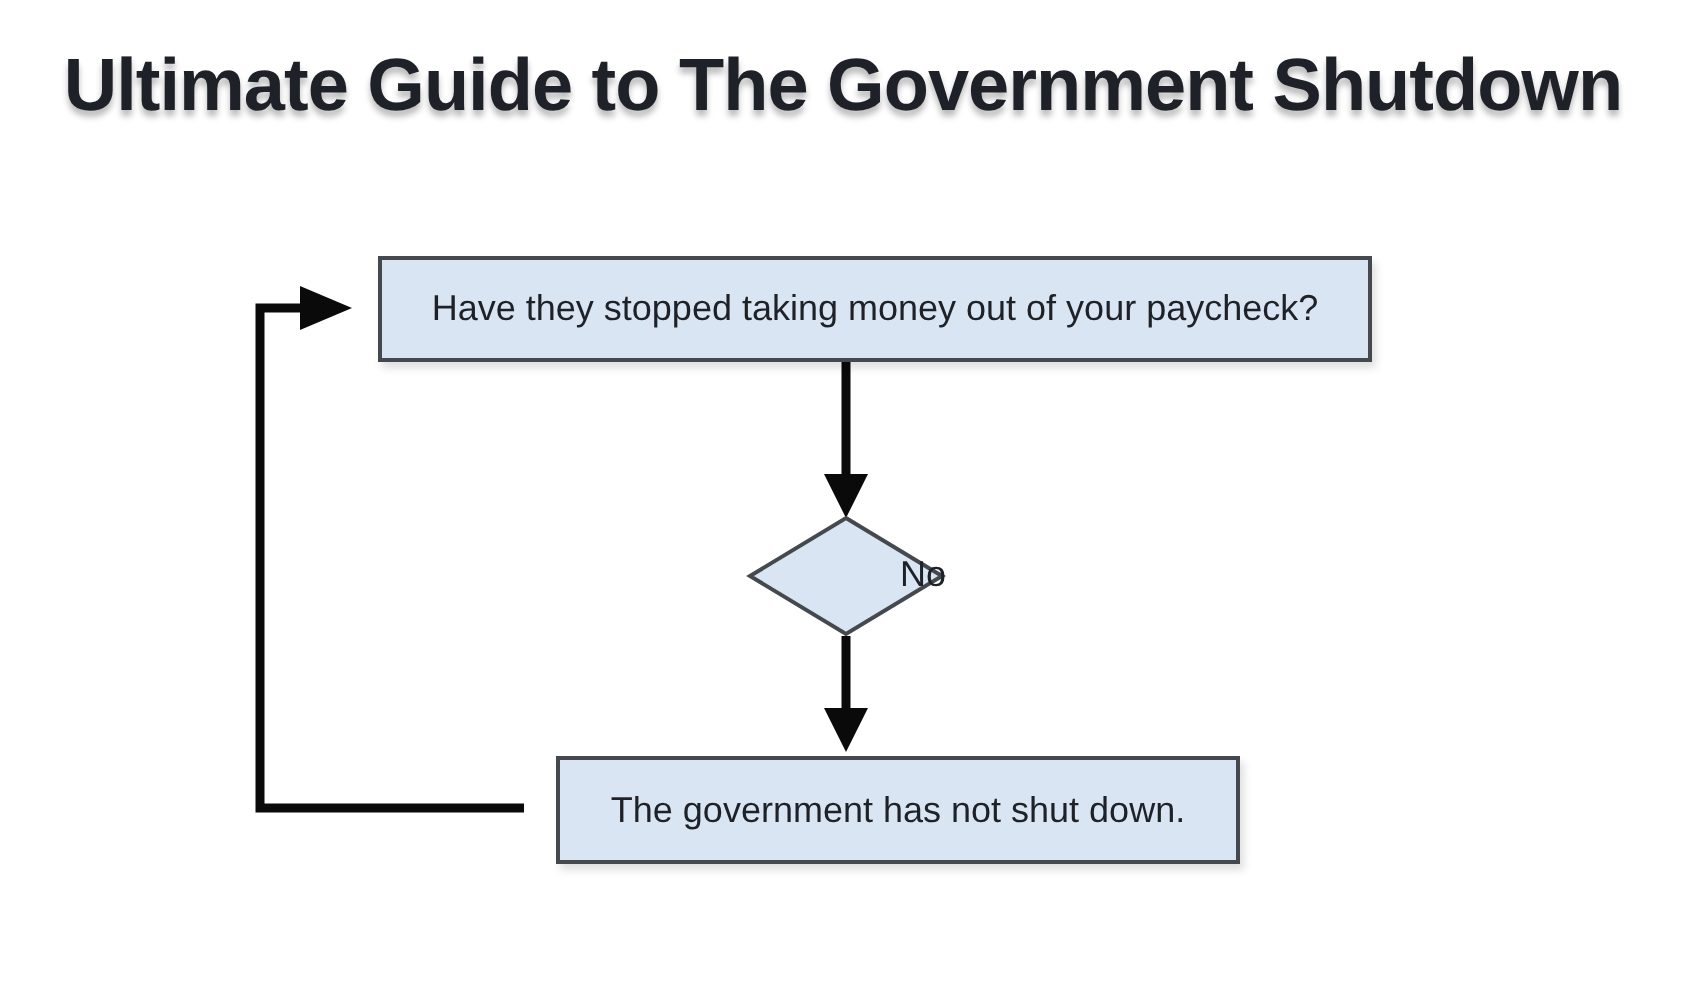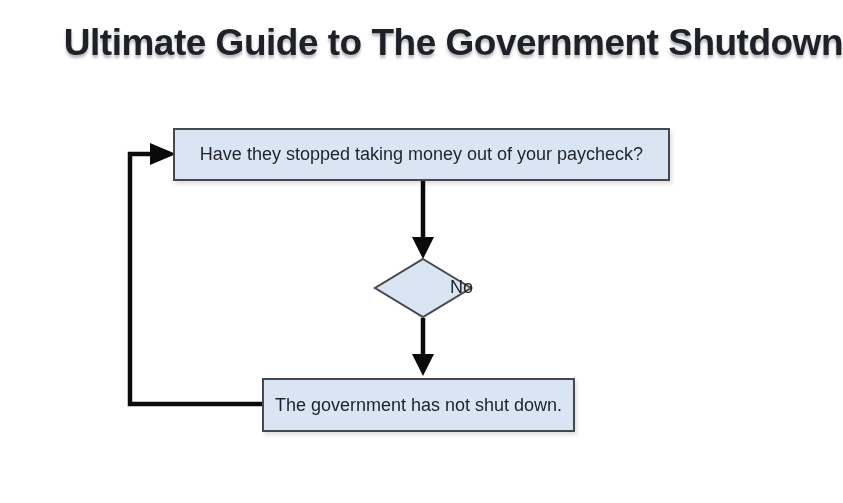--- a/index.html
+++ b/index.html
@@ -14,21 +14,21 @@
     position:relative;
     width:843px;height:503px;
     background:var(--background);
     font-family:"Liberation Sans", sans-serif;
     overflow:hidden;
   }
   .title{
     position:absolute;
     top:22px;left:0;right:0;
     margin:0;
-    text-align:right;
+    text-align:center;
     font-size:37px;
     font-weight:bold;
     letter-spacing:-0.5px;
     color:var(--text);
     text-shadow:0 3px 3px rgba(0,0,0,0.28);
   }
   .overlay{
     position:absolute;
     top:0;left:0;
     width:843px;height:503px;
@@ -52,23 +52,24 @@
     box-sizing:border-box;
     background:var(--node_fill);
     border:2px solid var(--node_border);
     display:flex;
     align-items:center;
     justify-content:center;
     text-align:center;
     font-size:18px;
     color:var(--text);
     box-shadow:2px 3px 4px rgba(0,0,0,0.13);
+    margin-left:16px;
   }
   .question{ left:173px; top:128px; width:497px; height:53px; }
-  .result{   left:262px; top:378px; width:313px; height:54px;text-align:center; }
+  .result{   left:262px; top:378px; width:342px; height:54px;text-align:center; }
   .diamond-label{
     position:absolute;
     left:373px; top:277px;
     width:100px;
     text-align:right;
     font-size:18px;
     color:var(--text);
   }
 </style>
 </head>

